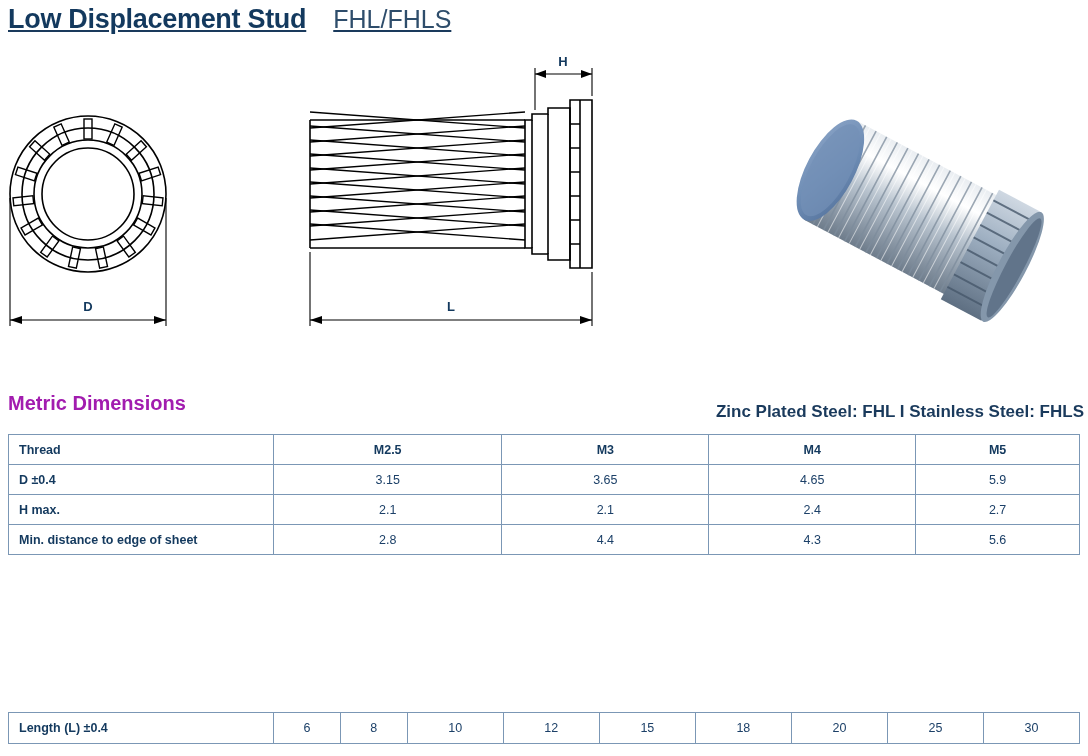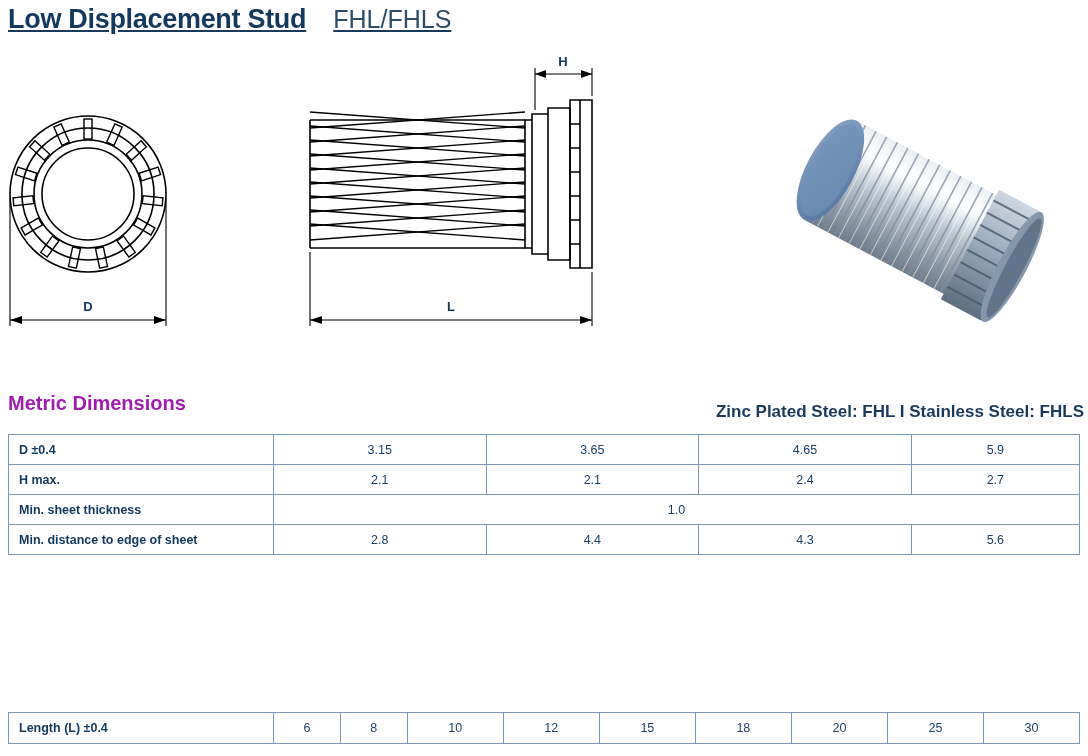--- a/index.html
+++ b/index.html
@@ -273,36 +273,39 @@
       </g>
     </svg>
   </div>
 
   <div class="sec-head">Metric Dimensions</div>
   <div class="sec-note">Zinc Plated Steel: FHL  I  Stainless Steel: FHLS</div>
 
   <table class="tbl-main">
     <tbody>
       <tr>
+        <td class="label">Thread</td>
+        <td class="hdr">M2.5</td>
+        <td class="hdr">M3</td>
+        <td class="hdr">M4</td>
+        <td class="hdr">M5</td>
+      </tr>
+      <tr>
         <td class="label">D ±0.4</td>
         <td>3.15</td>
         <td>3.65</td>
         <td>4.65</td>
         <td>5.9</td>
       </tr>
       <tr>
         <td class="label">H max.</td>
         <td>2.1</td>
         <td>2.1</td>
         <td>2.4</td>
         <td>2.7</td>
-      </tr>
-      <tr>
-        <td class="label">Min. sheet thickness</td>
-        <td colspan="4">1.0</td>
       </tr>
       <tr>
         <td class="label">Min. distance to edge of sheet</td>
         <td>2.8</td>
         <td>4.4</td>
         <td>4.3</td>
         <td>5.6</td>
       </tr>
     </tbody>
   </table>

